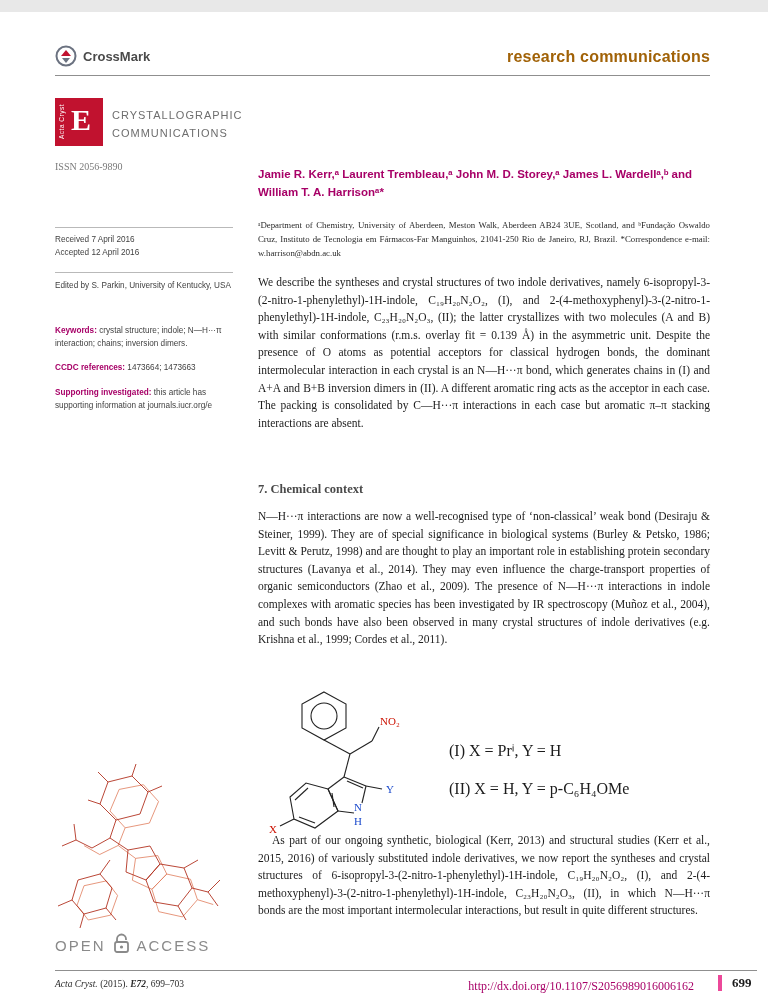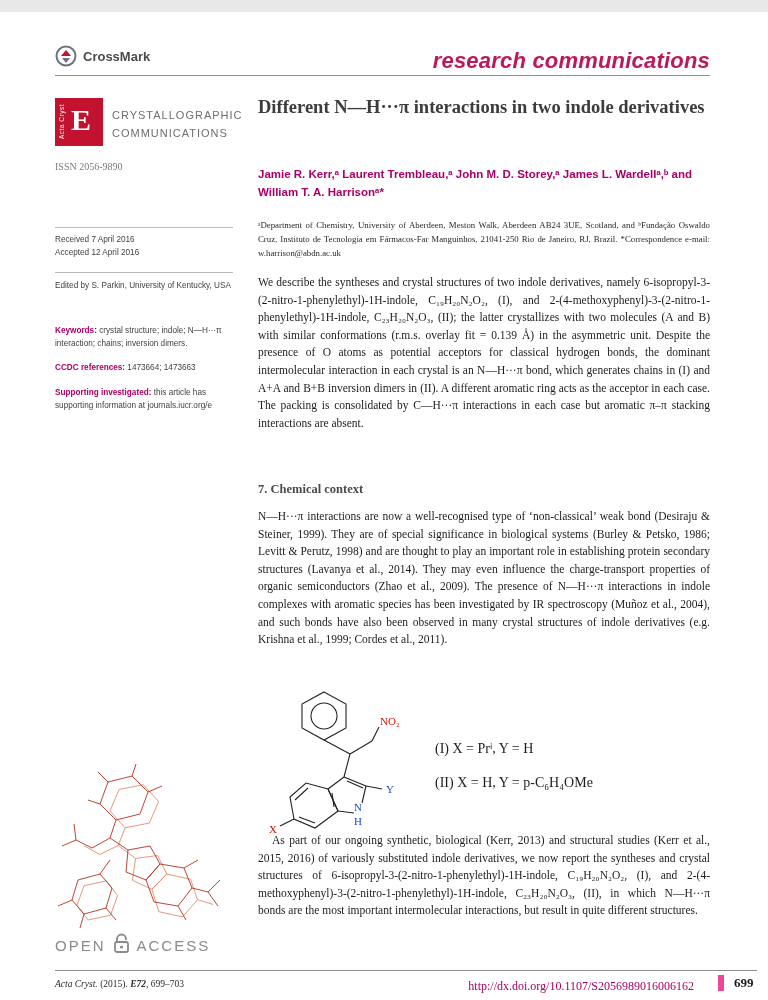--- a/index.html
+++ b/index.html
@@ -3,21 +3,21 @@
 <meta charset="utf-8">
 <style>
   html,body{margin:0;padding:0;background:#e8e8e8;}
   .page{position:relative;width:768px;height:988px;background:#ffffff;margin:12px auto;
         font-family:"Liberation Serif", serif;color:#1c1c1c;overflow:hidden;}
 
   
   .crossmark{position:absolute;left:55px;top:33px;display:flex;align-items:center;gap:6px;}
   .crossmark-text{font-family:"Liberation Sans",sans-serif;font-weight:bold;font-size:13px;color:#4a4a4a;}
   .section-banner{position:absolute;right:58px;top:36px;font-family:"Liberation Sans",sans-serif;
-        font-weight:bold;font-size:22px;color:#be185d;letter-spacing:.2px;font-style:italic;}
+        font-weight:bold;font-size:16px;color:#a16207;letter-spacing:.2px;}
   .header-rule{position:absolute;left:55px;top:63px;width:655px;height:1px;background:#8f8f8f;}
 
   
   .logo-box{position:absolute;left:55px;top:86px;width:48px;height:48px;background:#c1122f;}
   .logo-brand{position:absolute;left:-16px;top:20px;transform:rotate(-90deg);transform-origin:center;
         font-family:"Liberation Sans",sans-serif;font-size:6.5px;color:#ffffff;letter-spacing:.5px;width:44px;text-align:center;}
   .logo-letter{position:absolute;left:16px;top:5px;font-family:"Liberation Serif",serif;
         font-size:30px;font-weight:bold;color:#ffffff;}
   .journal-name{position:absolute;left:112px;top:95px;font-family:"Liberation Sans",sans-serif;
         font-size:11px;color:#6e6e6e;letter-spacing:1px;line-height:1.6;}
@@ -33,37 +33,37 @@
   .authors{top:153px;font-size:11.5px;font-weight:bold;color:#a70067;line-height:1.6;
         font-family:"Liberation Sans",sans-serif;}
   .affil{top:206px;font-size:8.8px;color:#2a2a2a;line-height:1.6;text-align:justify;}
   .abstract{top:262px;font-size:11.5px;line-height:1.53;text-align:justify;}
   .sec-heading{top:470px;font-size:12.5px;font-weight:bold;color:#4a4a4a;}
   .para{font-size:11.5px;line-height:1.53;text-align:justify;}
   .para1{top:496px;}
   .para2{top:820px;text-indent:14px;}
 
   
-  .scheme-labels{position:absolute;left:435px;top:720px;font-size:14px;color:#1c1c1c;line-height:2.4;}
+  .scheme-labels{position:absolute;left:449px;top:720px;font-size:16px;color:#1c1c1c;line-height:2.4;}
   .svg-abs{position:absolute;}
   .atom-red{fill:#cc1100;font-size:11px;font-family:"Liberation Serif",serif;}
   .atom-blue{fill:#1b4acc;font-size:11px;font-family:"Liberation Serif",serif;}
 
   
   .open-access{position:absolute;left:55px;top:920px;display:flex;align-items:flex-end;gap:7px;
         font-family:"Liberation Sans",sans-serif;font-size:15px;color:#8a8a8a;letter-spacing:2px;}
 
   
   .footer-rule{position:absolute;left:55px;top:958px;width:702px;height:1px;background:#8f8f8f;}
   .footer-citation{position:absolute;left:55px;top:967px;font-size:9.5px;color:#2a2a2a;}
   .footer-citation .jn{font-style:italic;}
   .footer-citation .vol{font-weight:bold;font-style:italic;}
   .footer-doi{position:absolute;right:74px;top:967px;font-size:12px;color:#a70067;text-decoration:none;text-align:right;}
   .footer-page{position:absolute;left:718px;top:963px;font-size:13px;font-weight:bold;color:#1c1c1c;
-        border-left:6px solid #ec4899;padding-left:10px;line-height:16px;}
+        border-left:4px solid #ec4899;padding-left:10px;line-height:16px;}
 </style>
 </head>
 <body>
 
 <div class="page">
 
   <div class="crossmark">
     <svg width="22" height="22" viewBox="0 0 22 22">
       <circle cx="11" cy="11" r="9.5" fill="none" stroke="#6b7280" stroke-width="2"></circle>
       <path d="M6,11 L11,5 L16,11 Z" fill="#c1122f"></path>
@@ -98,21 +98,20 @@
   </div>
 
   <div class="side" style="top:349px">
     <span class="side-label">CCDC references:</span><span> 1473664; 1473663</span>
   </div>
 
   <div class="side" style="top:374px">
     <span class="side-label">Supporting investigated:</span><span> this article has supporting information at journals.iucr.org/e</span>
   </div>
 
-  <div class="main title">Different N—H···π interactions in two indole derivatives</div>
   <div class="main authors">Jamie R. Kerr,ᵃ Laurent Trembleau,ᵃ John M. D. Storey,ᵃ James L. Wardellᵃ,ᵇ and William T. A. Harrisonᵃ*</div>
   <div class="main affil">ᵃDepartment of Chemistry, University of Aberdeen, Meston Walk, Aberdeen AB24 3UE, Scotland, and ᵇFundação Oswaldo Cruz, Instituto de Tecnologia em Fármacos-Far Manguinhos, 21041-250 Rio de Janeiro, RJ, Brazil. *Correspondence e-mail: w.harrison@abdn.ac.uk</div>
   <div class="main abstract">We describe the syntheses and crystal structures of two indole derivatives, namely 6-isopropyl-3-(2-nitro-1-phenylethyl)-1H-indole, C₁₉H₂₀N₂O₂, (I), and 2-(4-methoxyphenyl)-3-(2-nitro-1-phenylethyl)-1H-indole, C₂₃H₂₀N₂O₃, (II); the latter crystallizes with two molecules (A and B) with similar conformations (r.m.s. overlay fit = 0.139 Å) in the asymmetric unit. Despite the presence of O atoms as potential acceptors for classical hydrogen bonds, the dominant intermolecular interaction in each crystal is an N—H···π bond, which generates chains in (I) and A+A and B+B inversion dimers in (II). A different aromatic ring acts as the acceptor in each case. The packing is consolidated by C—H···π interactions in each case but aromatic π–π stacking interactions are absent.</div>
   <div class="main sec-heading">7. Chemical context</div>
   <div class="main para para1">N—H···π interactions are now a well-recognised type of ‘non-classical’ weak bond (Desiraju &amp; Steiner, 1999). They are of special significance in biological systems (Burley &amp; Petsko, 1986; Levitt &amp; Perutz, 1998) and are thought to play an important role in establishing protein secondary structures (Lavanya et al., 2014). They may even influence the charge-transport properties of organic semiconductors (Zhao et al., 2009). The presence of N—H···π interactions in indole complexes with aromatic species has been investigated by IR spectroscopy (Muñoz et al., 2004), and such bonds have also been observed in many crystal structures of indole derivatives (e.g. Krishna et al., 1999; Cordes et al., 2011).</div>
 
   <svg class="svg-abs" style="left:268px;top:672px" width="165" height="152" viewBox="0 0 165 152">
     <g stroke="#222222" stroke-width="1.1" fill="none">
 
       <polygon points="56,8 78,20 78,44 56,56 34,44 34,20"></polygon>

